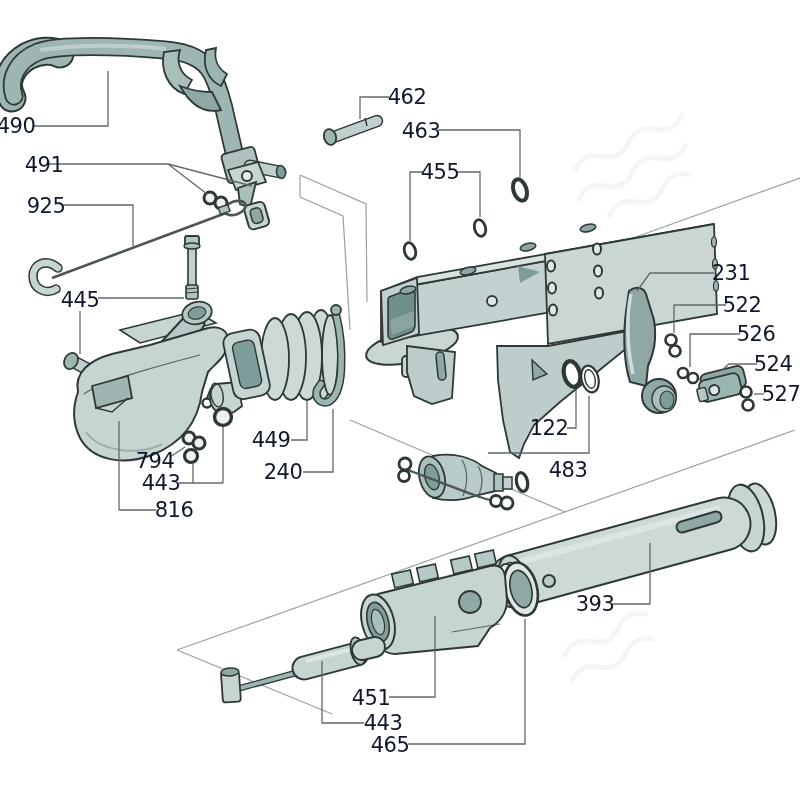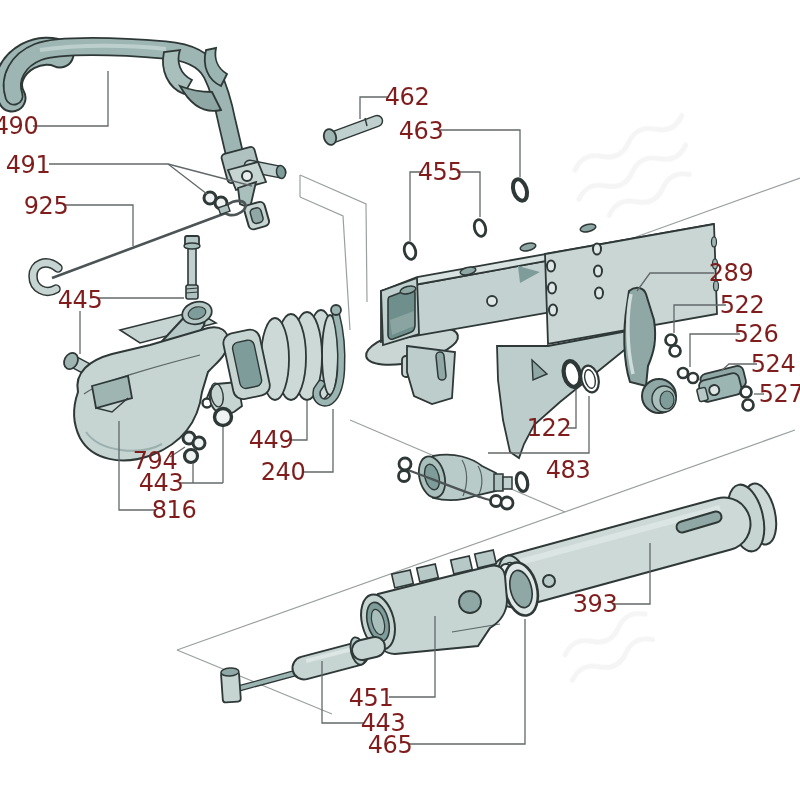--- a/index.html
+++ b/index.html
@@ -1,19 +1,19 @@
 <!DOCTYPE html>
 <html><head>
 <meta charset="utf-8">
 <style>
   html,body{margin:0;padding:0;background:#fff;}
   #stage{position:relative;width:800px;height:800px;background:#ffffff;overflow:hidden;
          font-family:"DejaVu Sans","Liberation Sans",sans-serif;}
   #drawing{position:absolute;left:0;top:0;}
-  .plabel{position:absolute;transform:translate(-50%,-50%);font-size:24px;color:#7f1d1d;
+  .plabel{position:absolute;transform:translate(-50%,-50%);font-size:21px;color:#0f172a;
           white-space:nowrap;letter-spacing:-0.5px;}
 </style>
 </head>
 <body>
 
 <div id="stage">
 <svg id="drawing" width="800" height="800" viewBox="0 0 800 800">
 
   <g stroke="#30383a" stroke-width="5" fill="none" opacity="0.05" stroke-linecap="round">
     <g transform="translate(575,170) rotate(-27)">
@@ -317,27 +317,27 @@
     <polyline points="223,483 223,427"></polyline>
     <polyline points="156,510 119,510 119,421"></polyline>
     <polyline points="612,604 650,604 650,543"></polyline>
     <polyline points="389,697 435,697 435,616"></polyline>
     <polyline points="364,723 322,723 322,661"></polyline>
     <polyline points="408,744 525,744 525,619"></polyline>
   </g>
 </svg>
 
   <div class="plabel" style="left:16px;top:126px">490</div>
-  <div class="plabel" style="left:28px;top:165px">491</div>
+  <div class="plabel" style="left:44px;top:165px">491</div>
   <div class="plabel" style="left:46px;top:206px">925</div>
   <div class="plabel" style="left:80px;top:300px">445</div>
   <div class="plabel" style="left:407px;top:97px">462</div>
   <div class="plabel" style="left:421px;top:131px">463</div>
   <div class="plabel" style="left:440px;top:172px">455</div>
-  <div class="plabel" style="left:731px;top:273px">289</div>
+  <div class="plabel" style="left:731px;top:273px">231</div>
   <div class="plabel" style="left:742px;top:305px">522</div>
   <div class="plabel" style="left:756px;top:334px">526</div>
   <div class="plabel" style="left:773px;top:364px">524</div>
   <div class="plabel" style="left:781px;top:394px">527</div>
   <div class="plabel" style="left:549px;top:428px">122</div>
   <div class="plabel" style="left:568px;top:470px">483</div>
   <div class="plabel" style="left:271px;top:440px">449</div>
   <div class="plabel" style="left:283px;top:472px">240</div>
   <div class="plabel" style="left:155px;top:461px">794</div>
   <div class="plabel" style="left:161px;top:483px">443</div>

